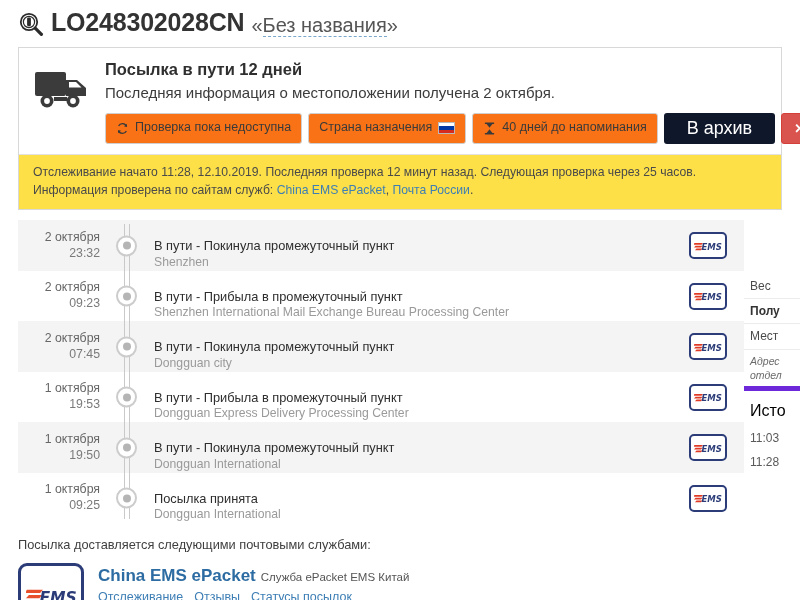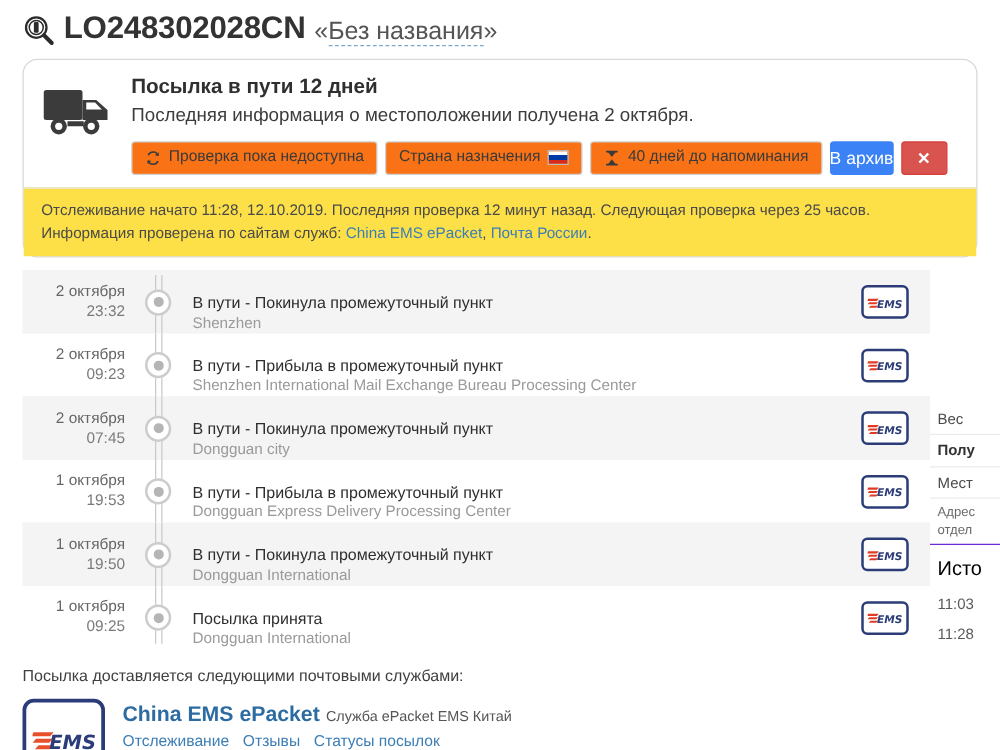--- a/index.html
+++ b/index.html
@@ -44,21 +44,21 @@
   .track-alias .dashed {
     border-bottom: 1px dashed #7aa7cc;
     color: #555555;
     cursor: pointer;
   }
 
   
   .status-panel {
     margin: 4px 18px 0 18px;
     border: 1px solid #d8d8d8;
-    border-radius: 12px;
+    border-radius: 0;
     background: #ffffff;
   }
   .status-top {
     display: flex;
     padding: 12px 14px 10px 14px;
     gap: 14px;
   }
   .truck-icon {
     width: 58px;
     height: 46px;
@@ -94,25 +94,25 @@
     background: #f97316;
     border-radius: 3px;
     font-size: 12.5px;
     color: #3a3a3a;
     padding: 5px 10px;
     white-space: nowrap;
     cursor: pointer;
     line-height: 1.1;
   }
   .btn-archive {
-    background: #3b82f6;
+    background: #0f172a;
     border-color: #eea236;
     color: #ffffff;
-    padding: 5px 0;
-    font-size: 14px;
+    padding: 5px 23px;
+    font-size: 18px;
     border-radius: 3px;
     cursor: pointer;
     white-space: nowrap;
     display: inline-flex;
     align-items: center;
   }
   .btn-delete {
     background: #d9534f;
     border: 1px solid #d43f3a;
     color: #ffffff;
@@ -151,21 +151,21 @@
   }
   .info-strip a {
     color: #3d7eb5;
     text-decoration: none;
   }
 
   
   .content {
     display: flex;
     margin: 10px 0 0 0;
-    align-items: flex-end;
+    align-items: center;
   }
   .timeline-col {
     width: 744px;
     flex: 0 0 744px;
     padding-left: 18px;
     box-sizing: border-box;
   }
   .sidebar-col {
     flex: 1 1 auto;
     padding-top: 4px;
@@ -281,21 +281,22 @@
     padding: 5px 0 5px 6px;
     border-bottom: 1px solid #ececec;
     line-height: 1.2;
   }
   .sb-line.bold { font-weight: bold; color: #333; }
   .sb-small {
     font-size: 10.5px;
     color: #6b6b6b;
     padding: 4px 0 4px 6px;
     line-height: 1.35;
-    border-bottom: 1px solid #6d28d9;
+    border-bottom: 5px solid #6d28d9;
+    font-style: italic;
   }
   .sb-head {
     font-size: 16px;
     color: #000000;
     padding: 11px 0 6px 6px;
   }
   .sb-time {
     font-size: 12px;
     color: #5a5a5a;
     padding: 5px 0 5px 6px;

